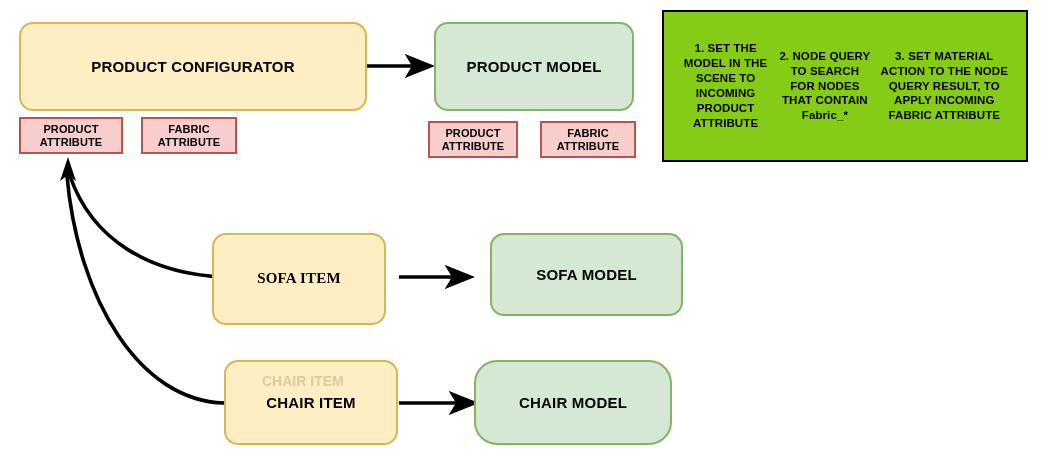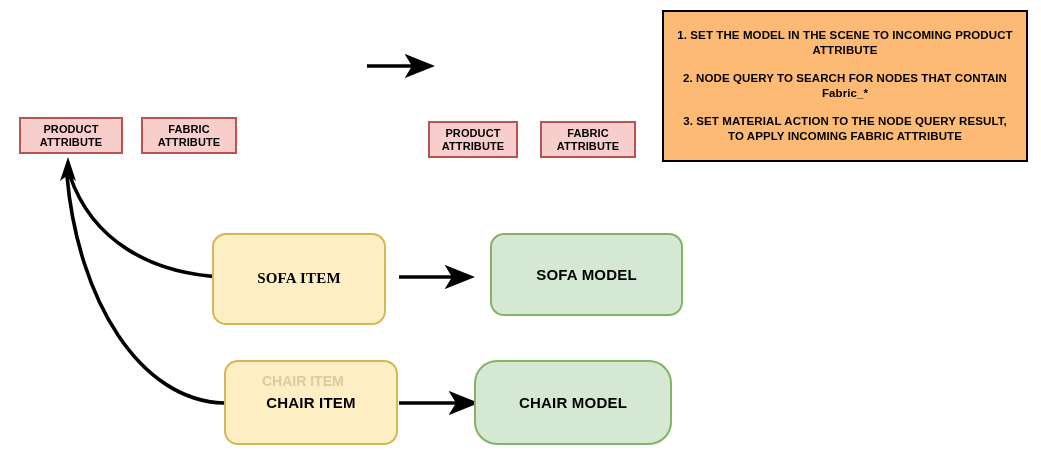--- a/index.html
+++ b/index.html
@@ -46,26 +46,26 @@
   .node-pink {
     background: #F8CECC;
     border: 2px solid #B85450;
     border-radius: 0;
     font-size: 11px;
     letter-spacing: 0.1px;
   }
   .note-box {
     position: absolute;
     box-sizing: border-box;
-    background: #fdba74;
+    background: #84cc16;
     border: 2px solid #000000;
     border-radius: 0;
     display: flex;
-    flex-direction: column;
-    align-items: flex-start;
+    flex-direction: row;
+    align-items: center;
     justify-content: center;
     z-index: 3;
     padding: 6px 10px;
   }
   .note-line {
     font-size: 11.5px;
     font-weight: bold;
     color: #000000;
     text-align: center;
     line-height: 1.3;
@@ -113,21 +113,23 @@
 
     <line x1="399" y1="403" x2="474" y2="403" stroke="#000000" stroke-width="3.4" marker-end="url(#arrowhead)"></line>
 
     <path d="M 224 277 C 150 274 92 240 70 176" fill="none" stroke="#000000" stroke-width="3.6" stroke-linecap="round"></path>
 
     <path d="M 224 403 C 140 401 78 300 67 176" fill="none" stroke="#000000" stroke-width="3.6" stroke-linecap="round"></path>
 
     <path d="M 68 157 L 60 181 L 68 175 L 76 181 Z" fill="#000000"></path>
   </svg>
 
+  <div class="node node-yellow" style="left:19px; top:22px; width:348px; height:89px;">PRODUCT CONFIGURATOR</div>
 
+  <div class="node node-green" style="left:434px; top:22px; width:200px; height:89px;">PRODUCT MODEL</div>
 
   <div class="node node-pink" style="left:19px; top:117px; width:104px; height:37px; white-space:pre-line;">PRODUCT
 ATTRIBUTE</div>
 
   <div class="node node-pink" style="left:141px; top:117px; width:96px; height:37px; white-space:pre-line;">FABRIC
 ATTRIBUTE</div>
 
   <div class="node node-pink" style="left:428px; top:121px; width:90px; height:37px; white-space:pre-line;">PRODUCT
 ATTRIBUTE</div>
 

